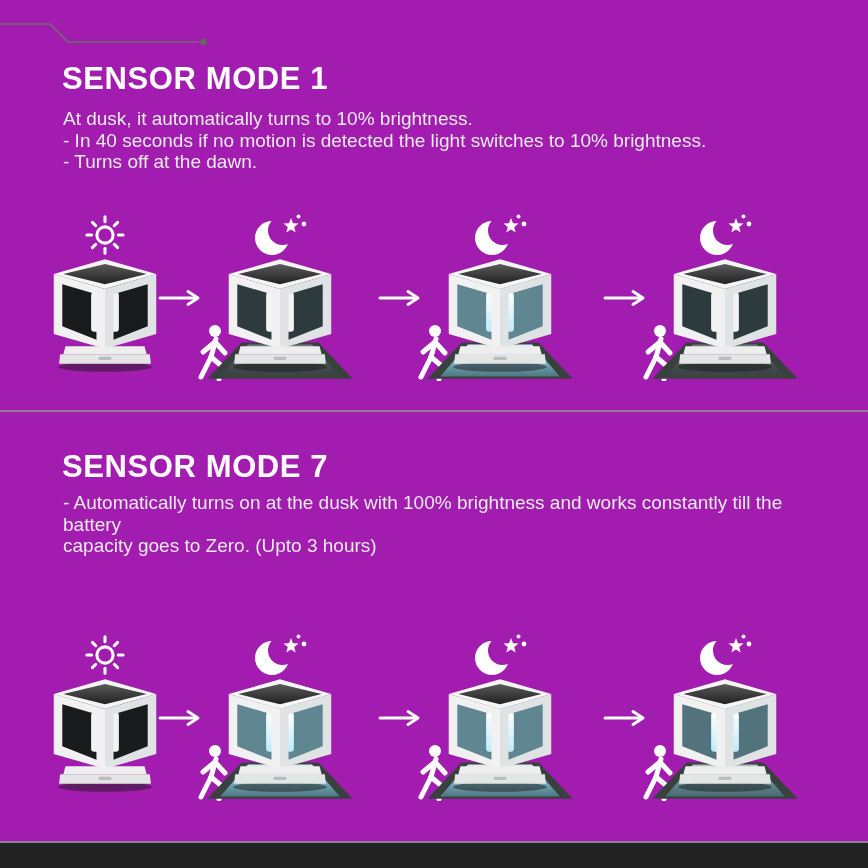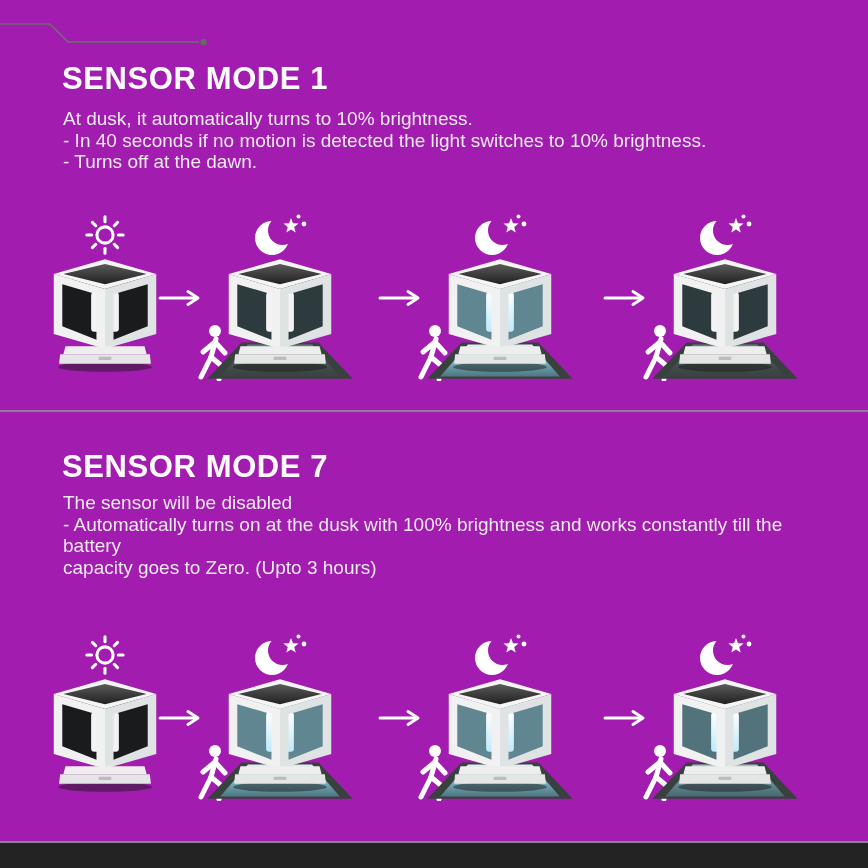--- a/index.html
+++ b/index.html
@@ -255,21 +255,20 @@
     </svg>
         </div>
       </div>
   </section>
 
   <div class="divider mid" style="background: rgb(143, 143, 143);"></div>
 
   <section>
     <h1 class="title t2" style="color: rgb(251, 251, 251);">SENSOR MODE 7</h1>
     <div class="body b2" style="color: rgb(234, 234, 234);">
-        <div class="body-line">The sensor will be disabled</div>
         <div class="body-line">- Automatically turns on at the dusk with 100% brightness and works constantly till the battery</div>
         <div class="body-line">capacity goes to Zero. (Upto 3 hours)</div>
       </div>
     <div class="scene-row" id="row-1">
         <div class="cell cell-0">
           <div class="sky">
             <svg class="sun" viewBox="0 0 44 44">
       <circle cx="22" cy="22" r="8.5" fill="none" stroke="#fff" stroke-width="3.2"></circle>
       <g stroke="#fff" stroke-width="3.2" stroke-linecap="round">
         <line x1="22" y1="3" x2="22" y2="8"></line>

